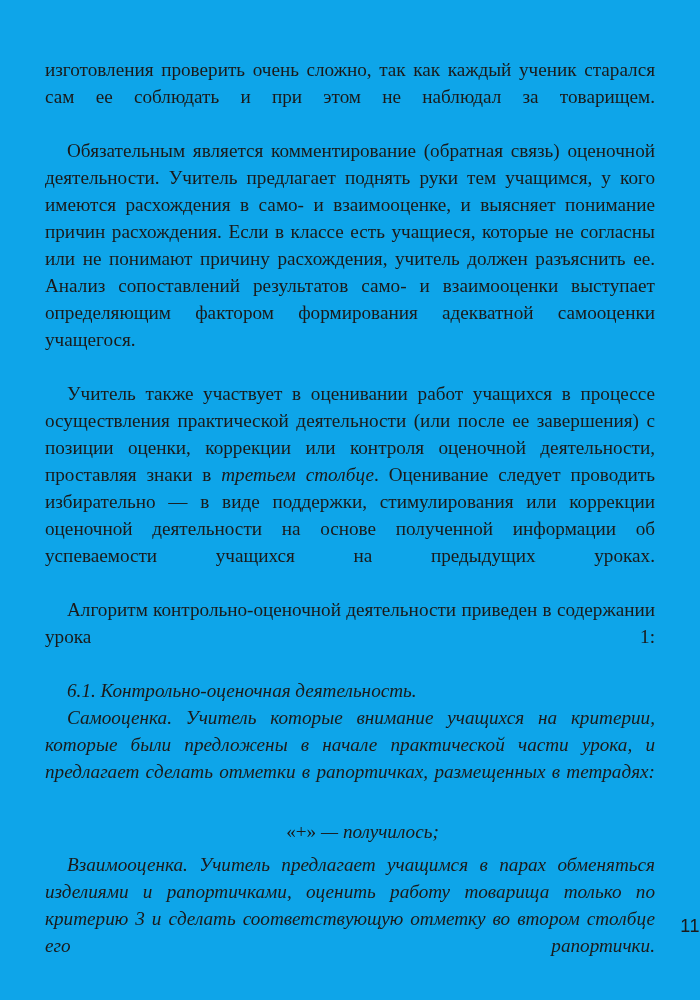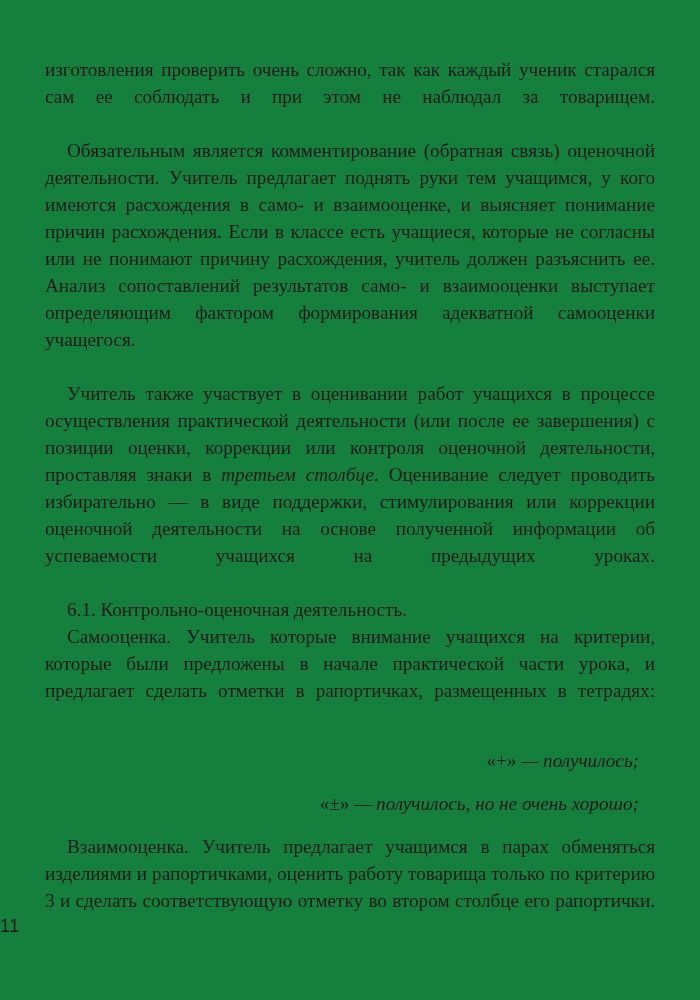--- a/index.html
+++ b/index.html
@@ -17,21 +17,21 @@
     color: #1a1a1a;
     -webkit-font-smoothing: antialiased;
   }
 
   .page {
     position: absolute;
     left: 0;
     top: 0;
     width: 700px;
     height: 1000px;
-    background: #15803d;
+    background: #0ea5e9;
   }
 
   .text-block {
     position: absolute;
     left: 45px;
     top: 56px;
     width: 610px;
   }
 
   p.para {
@@ -42,28 +42,29 @@
     text-justify: inter-word;
     hyphens: manual;
     word-spacing: -0.2px;
   }
 
   p.indent {
     text-indent: 22px;
   }
 
   p.italic {
+    font-style: italic;
   }
 
   p.list-item {
-    margin: 16px;
+    margin: 6px;
     font-size: 19.2px;
     line-height: 27px;
     font-style: italic;
-    text-align: right;
+    text-align: center;
     padding-left: 25px;
   }
 
   
   p.para::after {
     content: "";
     display: inline-block;
     width: 100%;
   }
 
@@ -74,48 +75,48 @@
   .sym {
     font-style: normal;
     font-family: "Liberation Serif", "DejaVu Serif", serif;
   }
 
   .page-number {
     position: absolute;
     left: 0;
     top: 916px;
     width: 700px;
-    text-align: left;
+    text-align: right;
     font-family: "Liberation Sans", "DejaVu Sans", sans-serif;
     font-size: 18px;
     color: #1a1a1a;
     letter-spacing: 0.5px;
   }
 </style>
 </head>
 <body>
 
 <div class="page">
 
   <div class="text-block">
 
     <p class="para">изготовления проверить очень сложно, так как каждый ученик старался сам ее соблюдать и при этом не наблюдал за товарищем.</p>
 
     <p class="para indent">Обязательным является комментирование (обратная связь) оценочной деятельности. Учитель предлагает поднять руки тем учащимся, у кого имеются расхождения в само- и взаимооценке, и выясняет понимание причин расхождения. Если в классе есть учащиеся, которые не согласны или не понимают причину расхождения, учитель должен разъяснить ее. Анализ сопоставлений результатов само- и взаимооценки выступает определяющим фактором формирования адекватной самооценки учащегося.</p>
 
     <p class="para indent"><span>Учитель также участвует в оценивании работ учащихся в процессе осуществления практической деятельности (или после ее завершения) с позиции оценки, коррекции или контроля оценочной деятельности, проставляя знаки в </span><em>третьем столбце</em><span>. Оценивание следует проводить избирательно — в виде поддержки, стимулирования или коррекции оценочной деятельности на основе полученной информации об успеваемости учащихся на предыдущих уроках.</span></p>
 
+    <p class="para indent">Алгоритм контрольно-оценочной деятельности приведен в содержании урока 1:</p>
 
     <p class="para indent italic nostretch">6.1. Контрольно-оценочная деятельность.</p>
 
     <p class="para indent italic">Самооценка. Учитель которые внимание учащихся на критерии, которые были предложены в начале практической части урока, и предлагает сделать отметки в рапортичках, размещенных в тетрадях:</p>
 
     <p class="list-item"><span class="sym">«+»</span><span> — </span><span>получилось;</span></p>
 
-    <p class="list-item"><span class="sym">«±»</span><span> — </span><span>получилось, но не очень хорошо;</span></p>
 
 
     <p class="para indent italic">Взаимооценка. Учитель предлагает учащимся в парах обменяться изделиями и рапортичками, оценить работу товарища только по критерию 3 и сделать соответствующую отметку во втором столбце его рапортички.</p>
 
   </div>
 
   <div class="page-number">11</div>
 
 </div>
 

